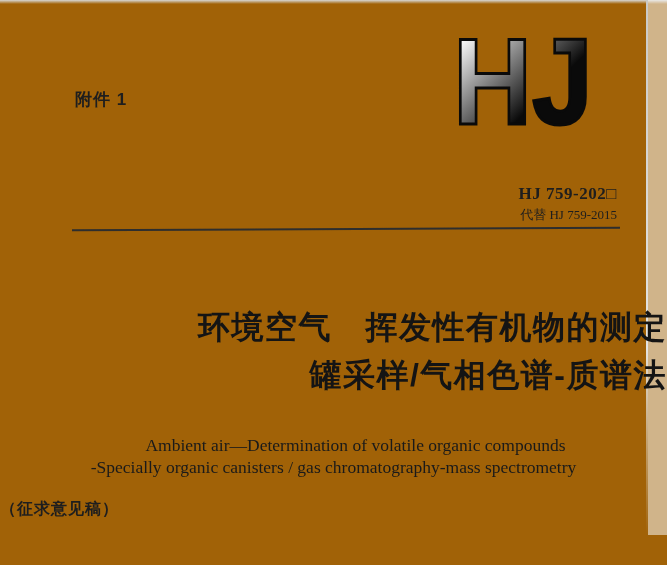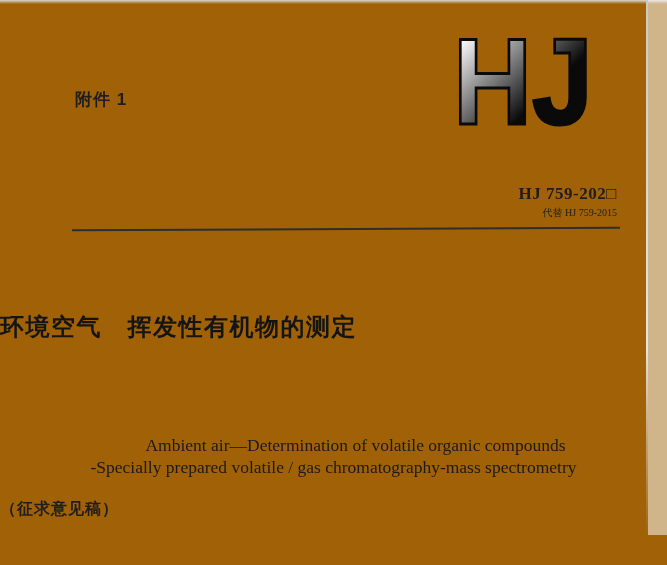--- a/index.html
+++ b/index.html
@@ -37,32 +37,32 @@
     text-align: center; white-space: nowrap;
     font-size: 33px; font-weight: 700; letter-spacing: 7px;
     color: #161616;
   }
   .std-num {
     position: absolute; right: 50px; top: 184px;
     font-size: 17px; font-weight: 600; letter-spacing: 0.5px; margin-left: 11px;
   }
   .replaces {
     position: absolute; right: 50px; top: 206px;
-    font-size: 10px; font-weight: 500;
+    font-size: 13px; font-weight: 500;
   }
   .rule {
     position: absolute; left: 72px; top: 228px; width: 548px; height: 2px;
     background: #2e2e2e;
     transform: rotate(-0.25deg);
   }
   .title-cn {
     position: absolute; left: 0; top: 303px; width: 667px;
-    text-align: left;
+    text-align: right;
     font-family: "Liberation Sans", "DejaVu Sans", sans-serif;
-    font-size: 24px; font-weight: 700; line-height: 48px;
+    font-size: 32px; font-weight: 700; line-height: 48px;
     letter-spacing: 1.5px; color: #141414;
   }
   .title-en-1, .title-en-2 {
     position: absolute; left: 0; width: 667px; text-align: center;
     font-size: 17.5px; color: #1a1a1a;
   }
   .title-en-1 { top: 435px; padding-left: 22px; }
   .title-en-2 { top: 457px; }
   .draft {
     position: absolute; left: 0; top: 499px; width: 667px;
@@ -94,21 +94,22 @@
 
 
   <div class="std-num">HJ 759-202□</div>
 
   <div class="replaces">代替 HJ 759-2015</div>
 
   <div class="rule"></div>
 
   <div class="title-cn">
     <div>环境空气　挥发性有机物的测定</div>
+    <div>罐采样/气相色谱-质谱法</div>
   </div>
 
   <div class="title-en-1">Ambient air—Determination of volatile organic compounds</div>
 
-  <div class="title-en-2">-Specially prepared volatile / gas chromatography-mass spectrometry</div>
+  <div class="title-en-2">-Specially organic canisters / gas chromatography-mass spectrometry</div>
 
   <div class="draft">（征求意见稿）</div>
 
 </div>
 
 </body></html>

